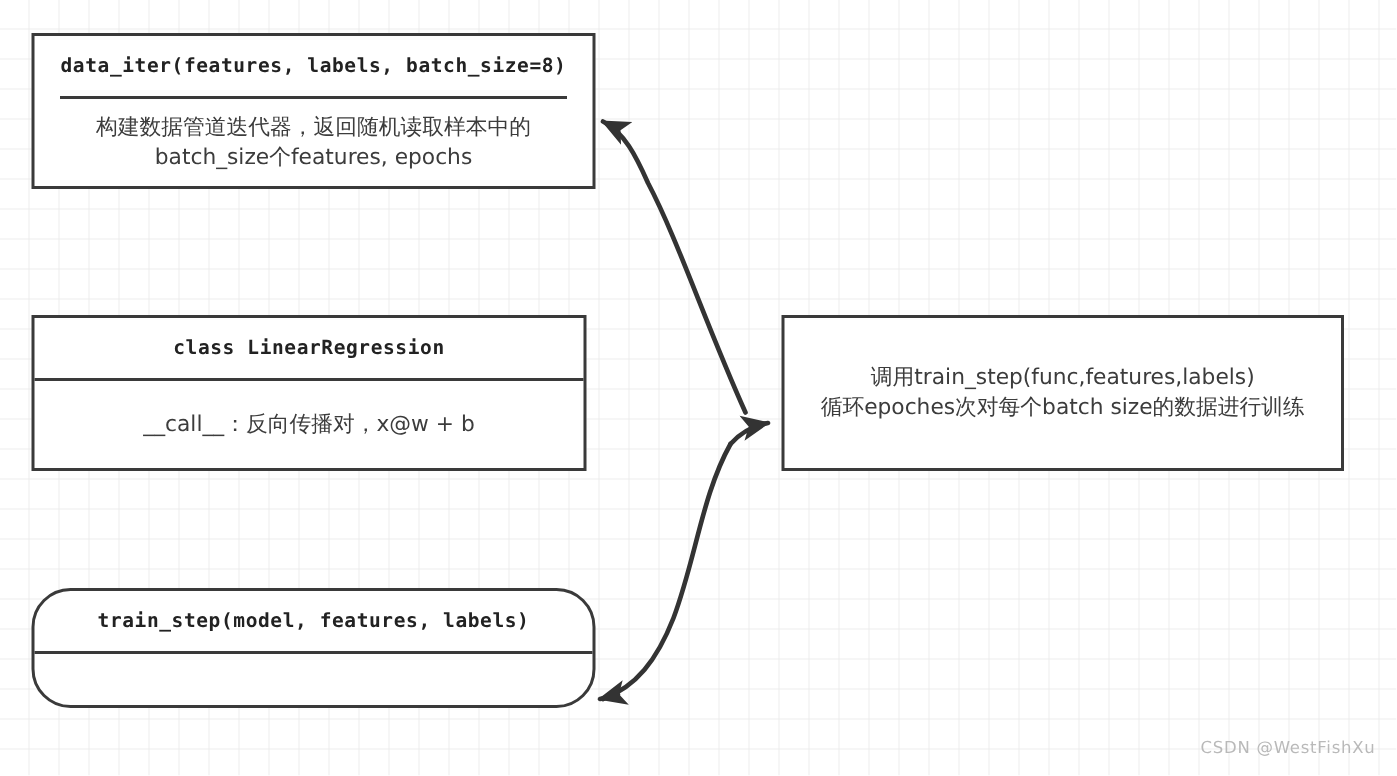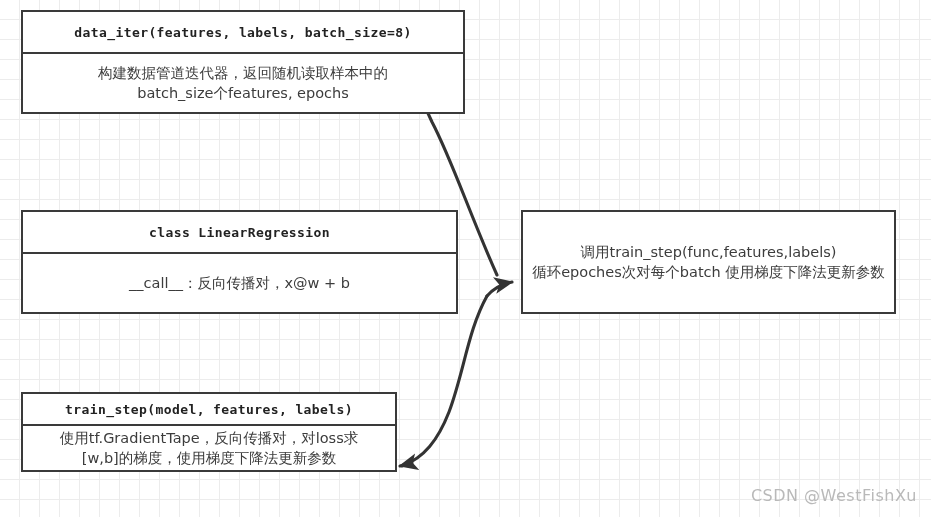--- a/index.html
+++ b/index.html
@@ -53,43 +53,43 @@
     padding: 2px 6px;
     font-family: "DejaVu Sans", sans-serif;
     font-size: 14.5px;
     line-height: 1.38;
     color: #3c3c3c;
     text-align: center;
   }
   .node-body .ln { display: block; white-space: nowrap; }
 
   
-  #node-data-iter  { left: 21px;  top: 10px;  width: 444px; height: 104px; }
+  #node-data-iter  { left: 21px;  top: 22px;  width: 376px; height: 104px; align-items: center; }
   #node-data-iter  .node-header { height: 42px; }
-  #node-linreg     { left: 21px;  top: 210px; width: 437px; height: 104px; }
+  #node-linreg     { left: 21px;  top: 210px; width: 370px; height: 104px; }
   #node-linreg     .node-header { height: 42px; }
-  #node-train-step { left: 21px;  top: 392px; width: 376px; height: 80px; }
+  #node-train-step { left: 21px;  top: 392px; width: 376px; height: 80px; border-radius: 26px; }
   #node-train-step .node-header { height: 42px; }
   #node-train-model{ left: 521px; top: 210px; width: 375px; height: 104px; }
   #node-train-model .node-header { height: 42px; }
 
   #edges {
     position: absolute;
     left: 0; top: 0;
     width: 931px; height: 517px;
     z-index: 2;
     pointer-events: none;
   }
 
   #watermark {
     position: absolute;
     right: 14px;
     bottom: 12px;
     font-family: "DejaVu Sans", sans-serif;
-    font-size: 16px;
+    font-size: 11px;
     color: #b9b9b9;
     letter-spacing: 0.5px;
     z-index: 4;
     white-space: nowrap;
   }
 </style>
 </head>
 <body>
 
 <div id="canvas">
@@ -120,28 +120,24 @@
 
   <div class="node" id="node-linreg">
     <div class="node-header">class LinearRegression</div>
     <div class="node-body">
       <span class="ln">__call__：反向传播对，x@w + b</span>
     </div>
   </div>
 
   <div class="node" id="node-train-step">
     <div class="node-header">train_step(model, features, labels)</div>
-    <div class="node-body">
-      <span class="ln">使用tf.GradientTape，反向传播对，对loss求</span>
-      <span class="ln">[w,b]的梯度，使用梯度下降法更新参数</span>
-    </div>
   </div>
 
   <div class="node" id="node-train-model">
     <div class="node-body">
       <span class="ln">调用train_step(func,features,labels)</span>
-      <span class="ln">循环epoches次对每个batch 使用梯度下降法更新参数</span>
+      <span class="ln">循环epoches次对每个batch size的数据进行训练</span>
     </div>
   </div>
 
   <div id="watermark">CSDN @WestFishXu</div>
 
 </div>
 
 </body></html>

